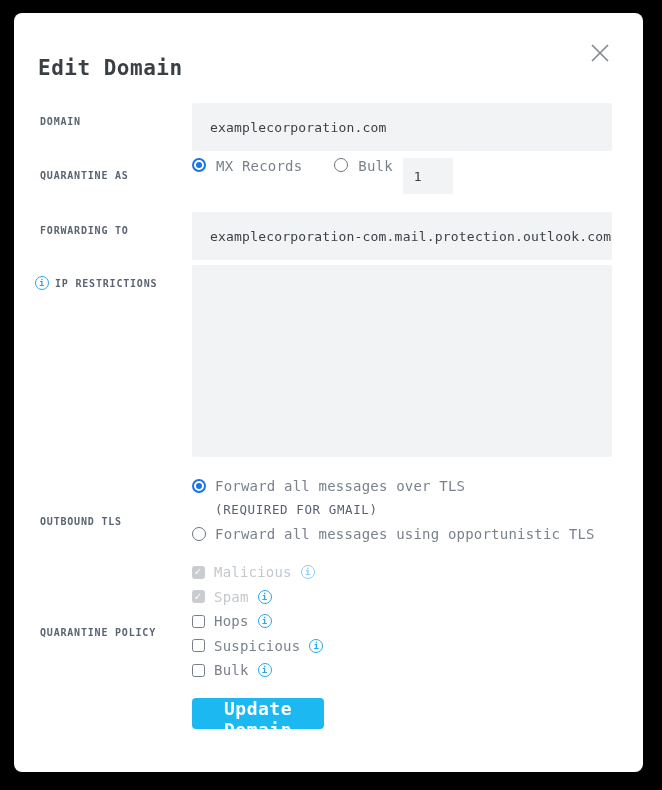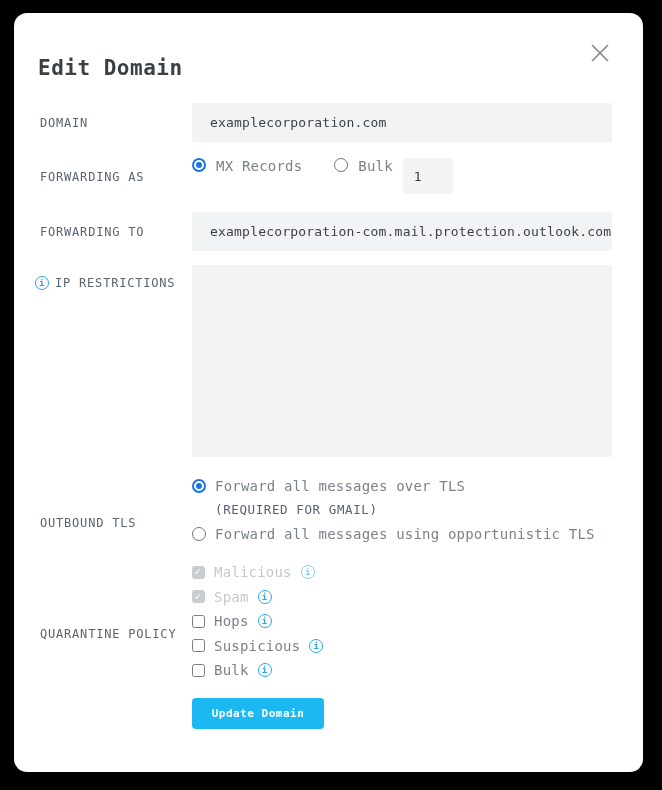--- a/index.html
+++ b/index.html
@@ -1,37 +1,37 @@
 <!DOCTYPE html>
 <html><head>
 <meta charset="utf-8">
 <style>
   * { margin:0; padding:0; box-sizing:border-box; }
   html,body { width:662px; height:790px; background:#000; font-family:"DejaVu Sans Mono","Liberation Mono",monospace; }
   .modal {
     position:absolute; left:14px; top:13px; width:629px; height:759px;
-    background:#ffffff; border-radius:13px;
+    background:#ffffff; border-radius:8px;
   }
   .title {
     position:absolute; left:24px; top:43px;
     font-size:21px; font-weight:bold; color:#3a3f46; letter-spacing:0.5px;
   }
   .close-btn {
     position:absolute; right:28px; top:25px; width:30px; height:30px;
     background:none; border:none; cursor:pointer; padding:0;
   }
   .close-btn svg { display:block; }
   .field-label {
     position:absolute; left:26px;
-    font-size:12px; font-weight:normal; color:#5b6472; letter-spacing:0.8px;
+    font-size:10px; font-weight:bold; color:#5b6472; letter-spacing:0.8px;
     white-space:nowrap;
   }
   .field-label.with-icon { left:21px; display:flex; align-items:center; gap:6px; }
   .text-input {
-    position:absolute; left:178px; width:420px; height:39px;
+    position:absolute; left:178px; width:420px; height:48px;
     background:#f1f3f4; border-radius:2px;
     display:flex; align-items:center; padding-left:18px;
     font-size:13px; color:#3c4148; letter-spacing:0.2px;
     border:none; overflow:hidden; white-space:nowrap;
   }
   .textarea-input {
     position:absolute; left:178px; top:252px; width:420px; height:192px;
     background:#f1f3f4; border-radius:2px; border:none;
   }
   .inline-row {
@@ -77,21 +77,21 @@
     width:14px; height:14px; border-radius:50%;
     border:1.4px solid #2ba6e9; color:#2ba6e9;
     font-size:9px; font-weight:bold; line-height:12px; text-align:center;
     display:inline-block; flex:0 0 auto; font-style:normal; cursor:pointer;
   }
   .info-icon::before { content:"i"; }
   .info-icon.muted { border-color:#8fcbee; color:#8fcbee; }
   .update-btn {
     position:absolute; left:178px; top:685px; width:132px; height:31px;
     background:#1bb8f2; border:none; border-radius:4px; cursor:pointer;
-    color:#ffffff; font-size:11px; font-weight:bold; letter-spacing:0.5px;
+    color:#ffffff; font-size:18px; font-weight:bold; letter-spacing:0.5px;
     font-family:"DejaVu Sans Mono","Liberation Mono",monospace;
   }
 </style>
 </head>
 <body>
 
 <div class="modal">
 
   <h1 class="title">Edit Domain</h1>
 
@@ -102,21 +102,21 @@
         <line x1="23" y1="7" x2="7" y2="23" stroke="#80868b" stroke-width="1.6"></line>
       </svg>
     </span>
   </button>
 
   <div class="field-label" style="top:103px">DOMAIN</div>
   <div class="text-input" style="top:90px">
     <span>examplecorporation.com</span>
   </div>
 
-  <div class="field-label" style="top:157px">FORWARDING AS</div>
+  <div class="field-label" style="top:157px">QUARANTINE AS</div>
   <div class="inline-row" style="top:145px; height:36px;">
     <span class="radio selected"></span>
     <span class="opt-label" style="margin-left:10px">MX Records</span>
     <span class="radio" style="margin-left:32px"></span>
     <span class="opt-label" style="margin-left:10px">Bulk</span>
     <div class="hops-box">
       <span>1</span>
     </div>
   </div>
 

